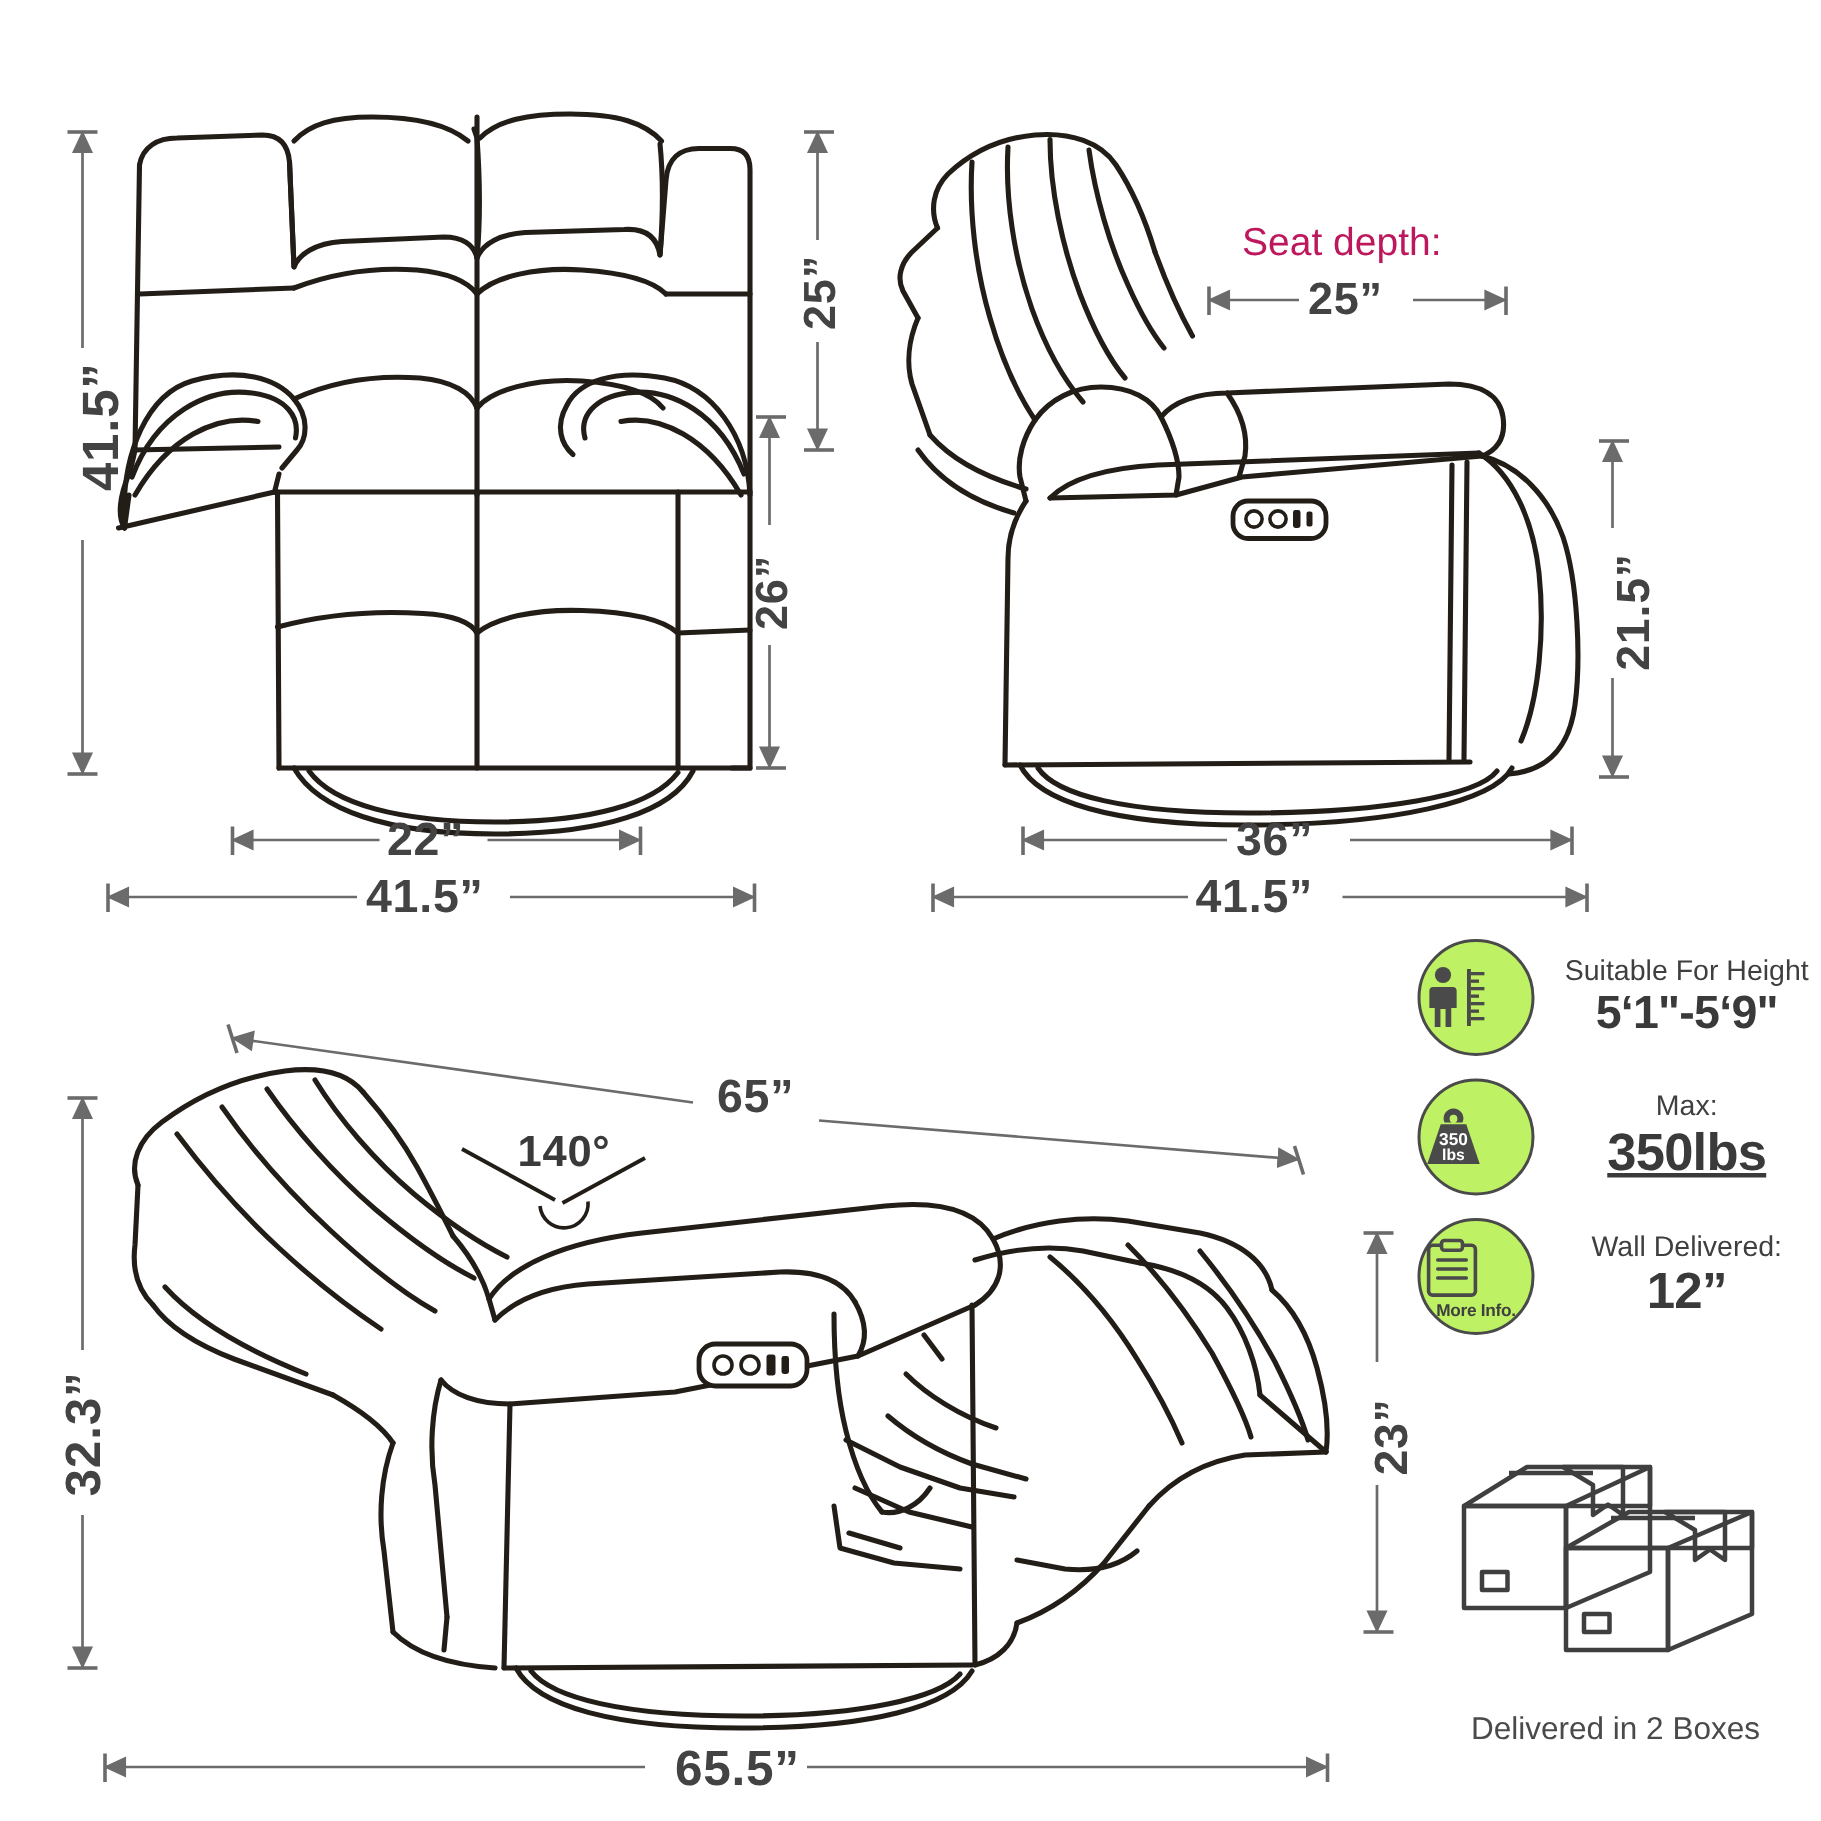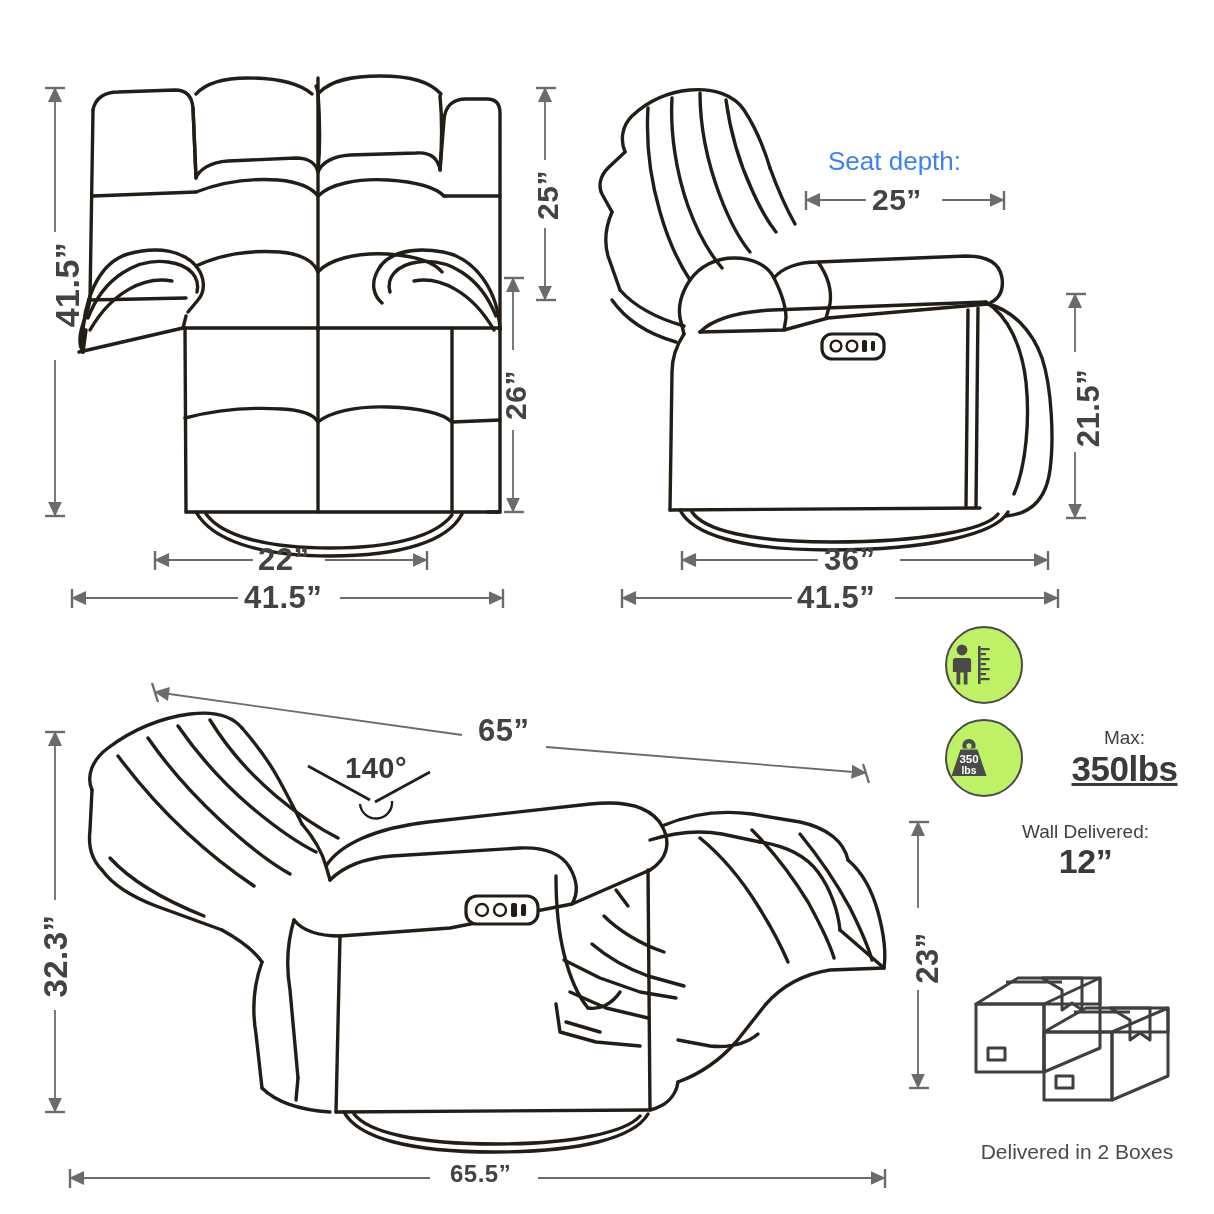--- a/index.html
+++ b/index.html
@@ -35,21 +35,21 @@
     color: #434343;
     white-space: nowrap;
     letter-spacing: 0.5px;
   }
   .dimtext.vert {
     transform-origin: 50% 50%;
   }
   .seatdepth-label {
     position: absolute;
     font-size: 26px;
-    color: #3b82f6;
+    color: #be185d;
     font-weight: normal;
     white-space: nowrap;
   }
   
   .info-panel {
     position: absolute;
     left: 945px;
     top: 618px;
     width: 269px;
   }
@@ -406,60 +406,77 @@
   <div class="dimtext" style="left:797px; top:580px; font-size:31px;">41.5”</div>
 
   <div class="dimtext" style="left:478px; top:713px; font-size:31px;">65”</div>
 
   <div class="dimtext" style="left:345px; top:752px; font-size:29px; color:#3a3a3a;">140°</div>
 
   <div class="dimtext vert" style="left:14px; top:937px; font-size:33px; transform: rotate(-90deg);">32.3”</div>
 
   <div class="dimtext vert" style="left:902px; top:940px; font-size:31px; transform: rotate(-90deg);">23”</div>
 
-  <div class="dimtext" style="left:450px; top:1160px; font-size:24px;">65.5”</div>
+  <div class="dimtext" style="left:450px; top:1160px; font-size:33px;">65.5”</div>
 
   <div class="info-panel">
 
     <div class="info-row">
       <div class="info-badge">
         <svg width="48" height="46" viewBox="0 0 48 46">
           <circle cx="15" cy="8" r="5.4" fill="#4a4a4a"></circle>
           <path d="M8.5,16 h13 a2.6,2.6 0 0 1 2.6,2.6 v11.4 h-3.6 v12.6 h-3.8 v-12 h-3.4 v12 h-3.8 v-12.6 h-3.6 v-11.4 a2.6,2.6 0 0 1 2.6,-2.6 z" fill="#4a4a4a"></path>
           <rect x="31" y="4" width="2.6" height="38" fill="#4a4a4a"></rect>
           <g fill="#4a4a4a">
             <rect x="33.6" y="6" width="9" height="2.2"></rect>
             <rect x="33.6" y="11" width="5.4" height="2.2"></rect>
             <rect x="33.6" y="16" width="9" height="2.2"></rect>
             <rect x="33.6" y="21" width="5.4" height="2.2"></rect>
             <rect x="33.6" y="26" width="9" height="2.2"></rect>
             <rect x="33.6" y="31" width="5.4" height="2.2"></rect>
             <rect x="33.6" y="36" width="9" height="2.2"></rect>
           </g>
         </svg>
       </div>
+      <div class="info-text">
+        <div class="info-caption">Suitable For Height</div>
+        <div class="info-value">5‘1"-5‘9"</div>
+      </div>
     </div>
 
     <div class="info-row">
       <div class="info-badge">
         <svg width="50" height="46" viewBox="0 0 50 46">
           <path d="M22,4 a6.6,6.6 0 0 1 6,9.4 h-12 a6.6,6.6 0 0 1 6,-9.4 z
                    M22,8.2 a2.6,2.6 0 1 0 0,5.2 a2.6,2.6 0 0 0 0,-5.2 z" fill="#4a4a4a"></path>
           <path d="M13.5,14.5 h17 l9,26.5 h-35 z" fill="#4a4a4a"></path>
           <text x="22" y="28" font-family="'Liberation Sans',sans-serif" font-size="11.5" font-weight="bold" fill="#ffffff" text-anchor="middle">350</text>
           <text x="22" y="38.5" font-family="'Liberation Sans',sans-serif" font-size="10.5" font-weight="bold" fill="#ffffff" text-anchor="middle">lbs</text>
         </svg>
       </div>
       <div class="info-text">
         <div class="info-caption">Max:</div>
         <div class="info-value" style="font-size:35px;text-decoration:underline;">350lbs</div>
       </div>
     </div>
 
     <div class="info-row">
+      <div class="info-badge">
+        <svg width="42" height="42" viewBox="0 0 42 42" style="margin-bottom:10px;">
+          <rect x="14" y="2" width="14" height="6.5" rx="2" fill="none" stroke="#4a4a4a" stroke-width="2.4"></rect>
+          <path d="M13,5.2 h-5 a2.6,2.6 0 0 0 -2.6,2.6 v28 a2.6,2.6 0 0 0 2.6,2.6 h26
+                   a2.6,2.6 0 0 0 2.6,-2.6 v-28 a2.6,2.6 0 0 0 -2.6,-2.6 h-5" fill="none" stroke="#4a4a4a" stroke-width="2.4"></path>
+          <g stroke="#4a4a4a" stroke-width="2.4" stroke-linecap="round">
+            <line x1="11.5" y1="15" x2="30.5" y2="15"></line>
+            <line x1="11.5" y1="21" x2="30.5" y2="21"></line>
+            <line x1="11.5" y1="27" x2="30.5" y2="27"></line>
+          </g>
+        </svg>
+        <div class="moreinfo-text">More Info.</div>
+      </div>
       <div class="info-text">
         <div class="info-caption">Wall Delivered:</div>
         <div class="info-value" style="font-size:34px;text-align:center;">12”</div>
       </div>
     </div>
   </div>
 
   <div class="boxes-block">
     <svg width="230" height="160" viewBox="0 0 230 160">
       <g fill="none" stroke="#3f3f3f" stroke-width="3" stroke-linejoin="round">

